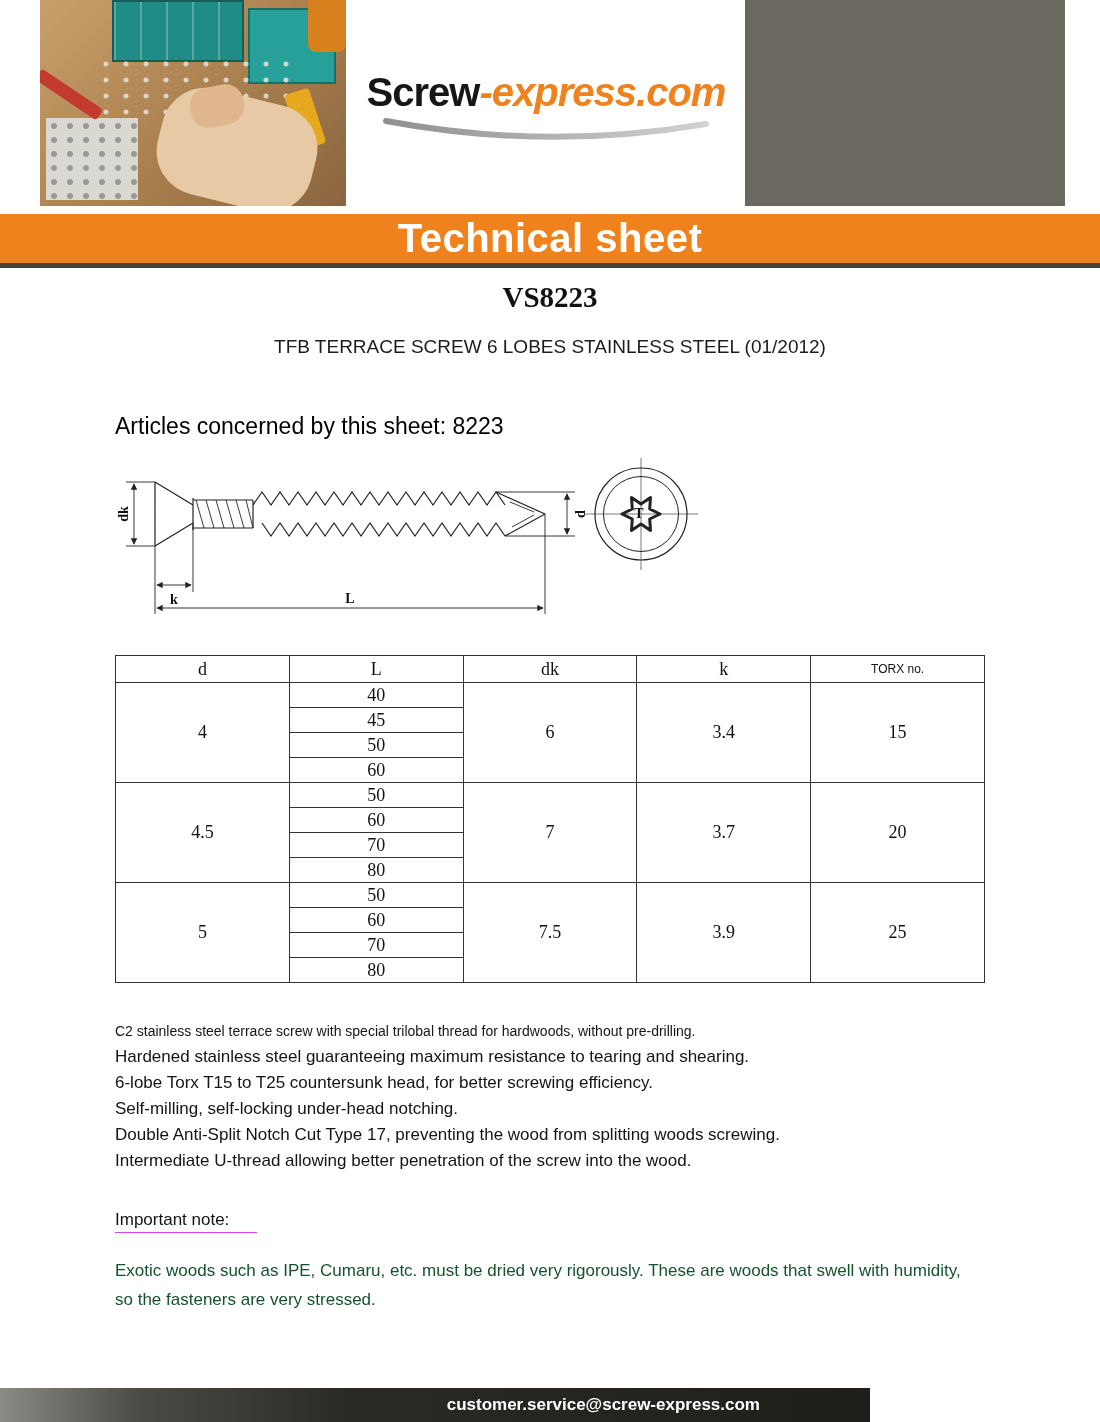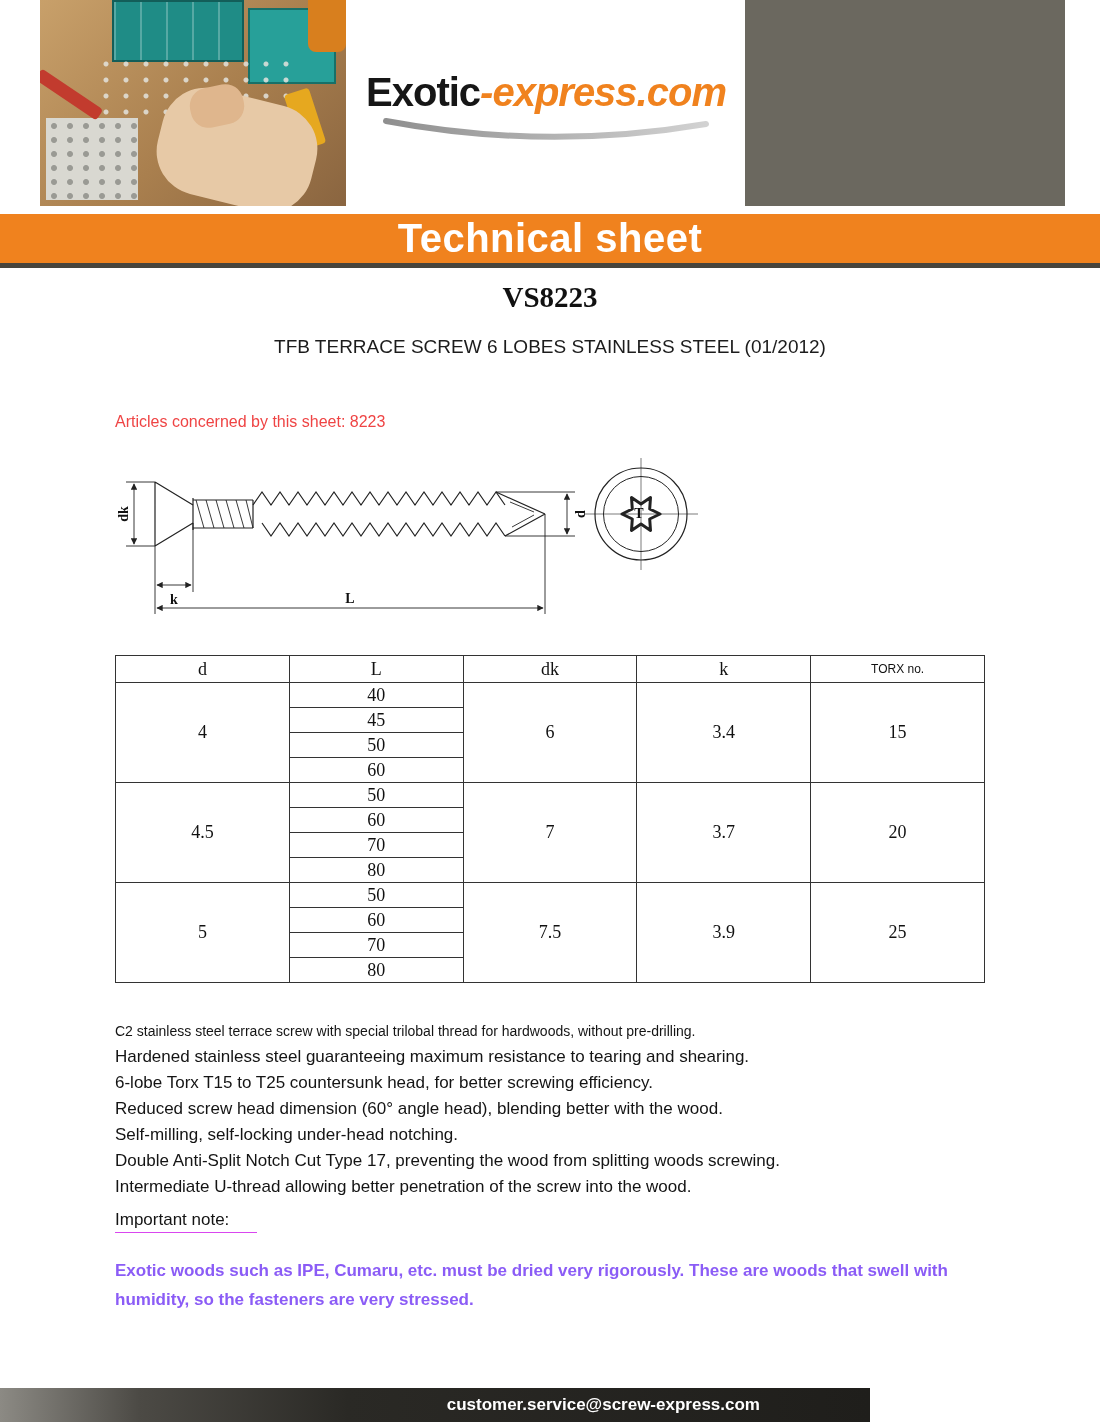--- a/index.html
+++ b/index.html
@@ -38,40 +38,40 @@
   
   .banner{position:absolute;left:0;top:214px;width:1100px;height:49px;background:var(--accent-orange,#f0821e);
           text-align:center;}
   .banner-title{font-size:40px;font-weight:bold;color:var(--banner-text,#ffffff);line-height:49px;letter-spacing:.5px;}
   .banner-strip{position:absolute;left:0;top:263px;width:1100px;height:5px;background:#47443c;}
 
   
   .doc-code{position:absolute;left:0;top:281px;width:1100px;text-align:center;
             font-family:"Liberation Serif",serif;font-size:29px;font-weight:bold;color:#111;}
   .doc-subtitle{position:absolute;left:0;top:336px;width:1100px;text-align:center;font-size:19px;color:#1c1c1c;}
-  .articles-line{position:absolute;left:115px;top:413px;font-size:16px;color:#ef4444;}
+  .articles-line{position:absolute;left:115px;top:413px;font-size:23px;color:#000000;}
 
   
   .drawing{position:absolute;left:110px;top:452px;}
   .dim-label{font-family:"Liberation Serif",serif;font-size:14px;fill:#111;font-weight:bold;}
 
   
   .spec-table{position:absolute;left:115px;top:655px;width:870px;border-collapse:collapse;table-layout:fixed;
               font-family:"Liberation Serif",serif;font-size:18px;color:#111;}
   .spec-table th,.spec-table td{border:1px solid #333;text-align:center;padding:0;height:24px;font-weight:normal;}
   .spec-table th{height:26px;}
   .spec-table th.torx-h{font-family:"Liberation Sans",sans-serif;font-size:12px;}
 
   
   .description{position:absolute;left:115px;top:1018px;width:900px;}
   .description p{margin:0;line-height:26px;font-size:17px;color:#141414;}
   .description p.small{font-size:14px;}
   .note-label{position:absolute;left:115px;top:1210px;font-size:17px;color:#141414;
               border-bottom:1px solid #d946ef;padding-right:28px;padding-bottom:2px;}
-  .note-text{position:absolute;left:115px;top:1256px;width:860px;font-size:17px;line-height:29px;color:#8b5cf6;font-weight:bold;}
+  .note-text{position:absolute;left:115px;top:1256px;width:860px;font-size:17px;line-height:29px;color:#14532d;}
 
   
   .footer{position:absolute;left:0;top:1388px;width:870px;height:34px;
           background:linear-gradient(90deg,#8c8a84 0%,#4c4a45 16%,#2a2925 40%,var(--footer-bg,#1f1e1b) 100%);
           text-align:right;}
   .footer-email{display:inline-block;margin-right:110px;line-height:34px;font-size:17px;font-weight:bold;color:#fff;cursor:pointer;}
 </style>
 </head>
 <body>
 
@@ -84,21 +84,21 @@
     <div class="pl-shape pl-tray"></div>
     <div class="pl-shape pl-red"></div>
     <div class="pl-shape pl-drill"></div>
     <div class="pl-shape pl-yellow"></div>
     <div class="pl-shape pl-arm"></div>
     <div class="pl-shape pl-hand"></div>
   </div>
   <div class="photo photo-right"></div>
 
   <div class="logo">
-    <span class="logo-black">Exotic</span><span class="logo-orange">-express.com</span>
+    <span class="logo-black">Screw</span><span class="logo-orange">-express.com</span>
     <svg class="logo-swoosh" width="340" height="26">
       <defs>
         <linearGradient id="swg" x1="0" y1="0" x2="1" y2="0">
           <stop offset="0" stop-color="#8f8f8f"></stop>
             <stop offset="1" stop-color="#d2d2d2"></stop>
         </linearGradient>
       </defs>
       <path d="M10,4 Q170,34 330,7" stroke="url(#swg)" stroke-width="6" fill="none" stroke-linecap="round"></path>
     </svg>
   </div>
@@ -216,21 +216,20 @@
       <tr>
           <td>80</td>
         </tr>
     </tbody>
   </table>
 
   <div class="description">
     <p class="small">C2 stainless steel terrace screw with special trilobal thread for hardwoods, without pre-drilling.</p>
     <p>Hardened stainless steel guaranteeing maximum resistance to tearing and shearing.</p>
     <p>6-lobe Torx T15 to T25 countersunk head, for better screwing efficiency.</p>
-    <p>Reduced screw head dimension (60° angle head), blending better with the wood.</p>
     <p>Self-milling, self-locking under-head notching.</p>
     <p>Double Anti-Split Notch Cut Type 17, preventing the wood from splitting woods screwing.</p>
     <p>Intermediate U-thread allowing better penetration of the screw into the wood.</p>
   </div>
 
   <div class="note-label">Important note:</div>
   <div class="note-text">Exotic woods such as IPE, Cumaru, etc. must be dried very rigorously. These are woods that swell with humidity, so the fasteners are very stressed.</div>
 
   <div class="footer">
     <span class="footer-email">customer.service@screw-express.com</span>

